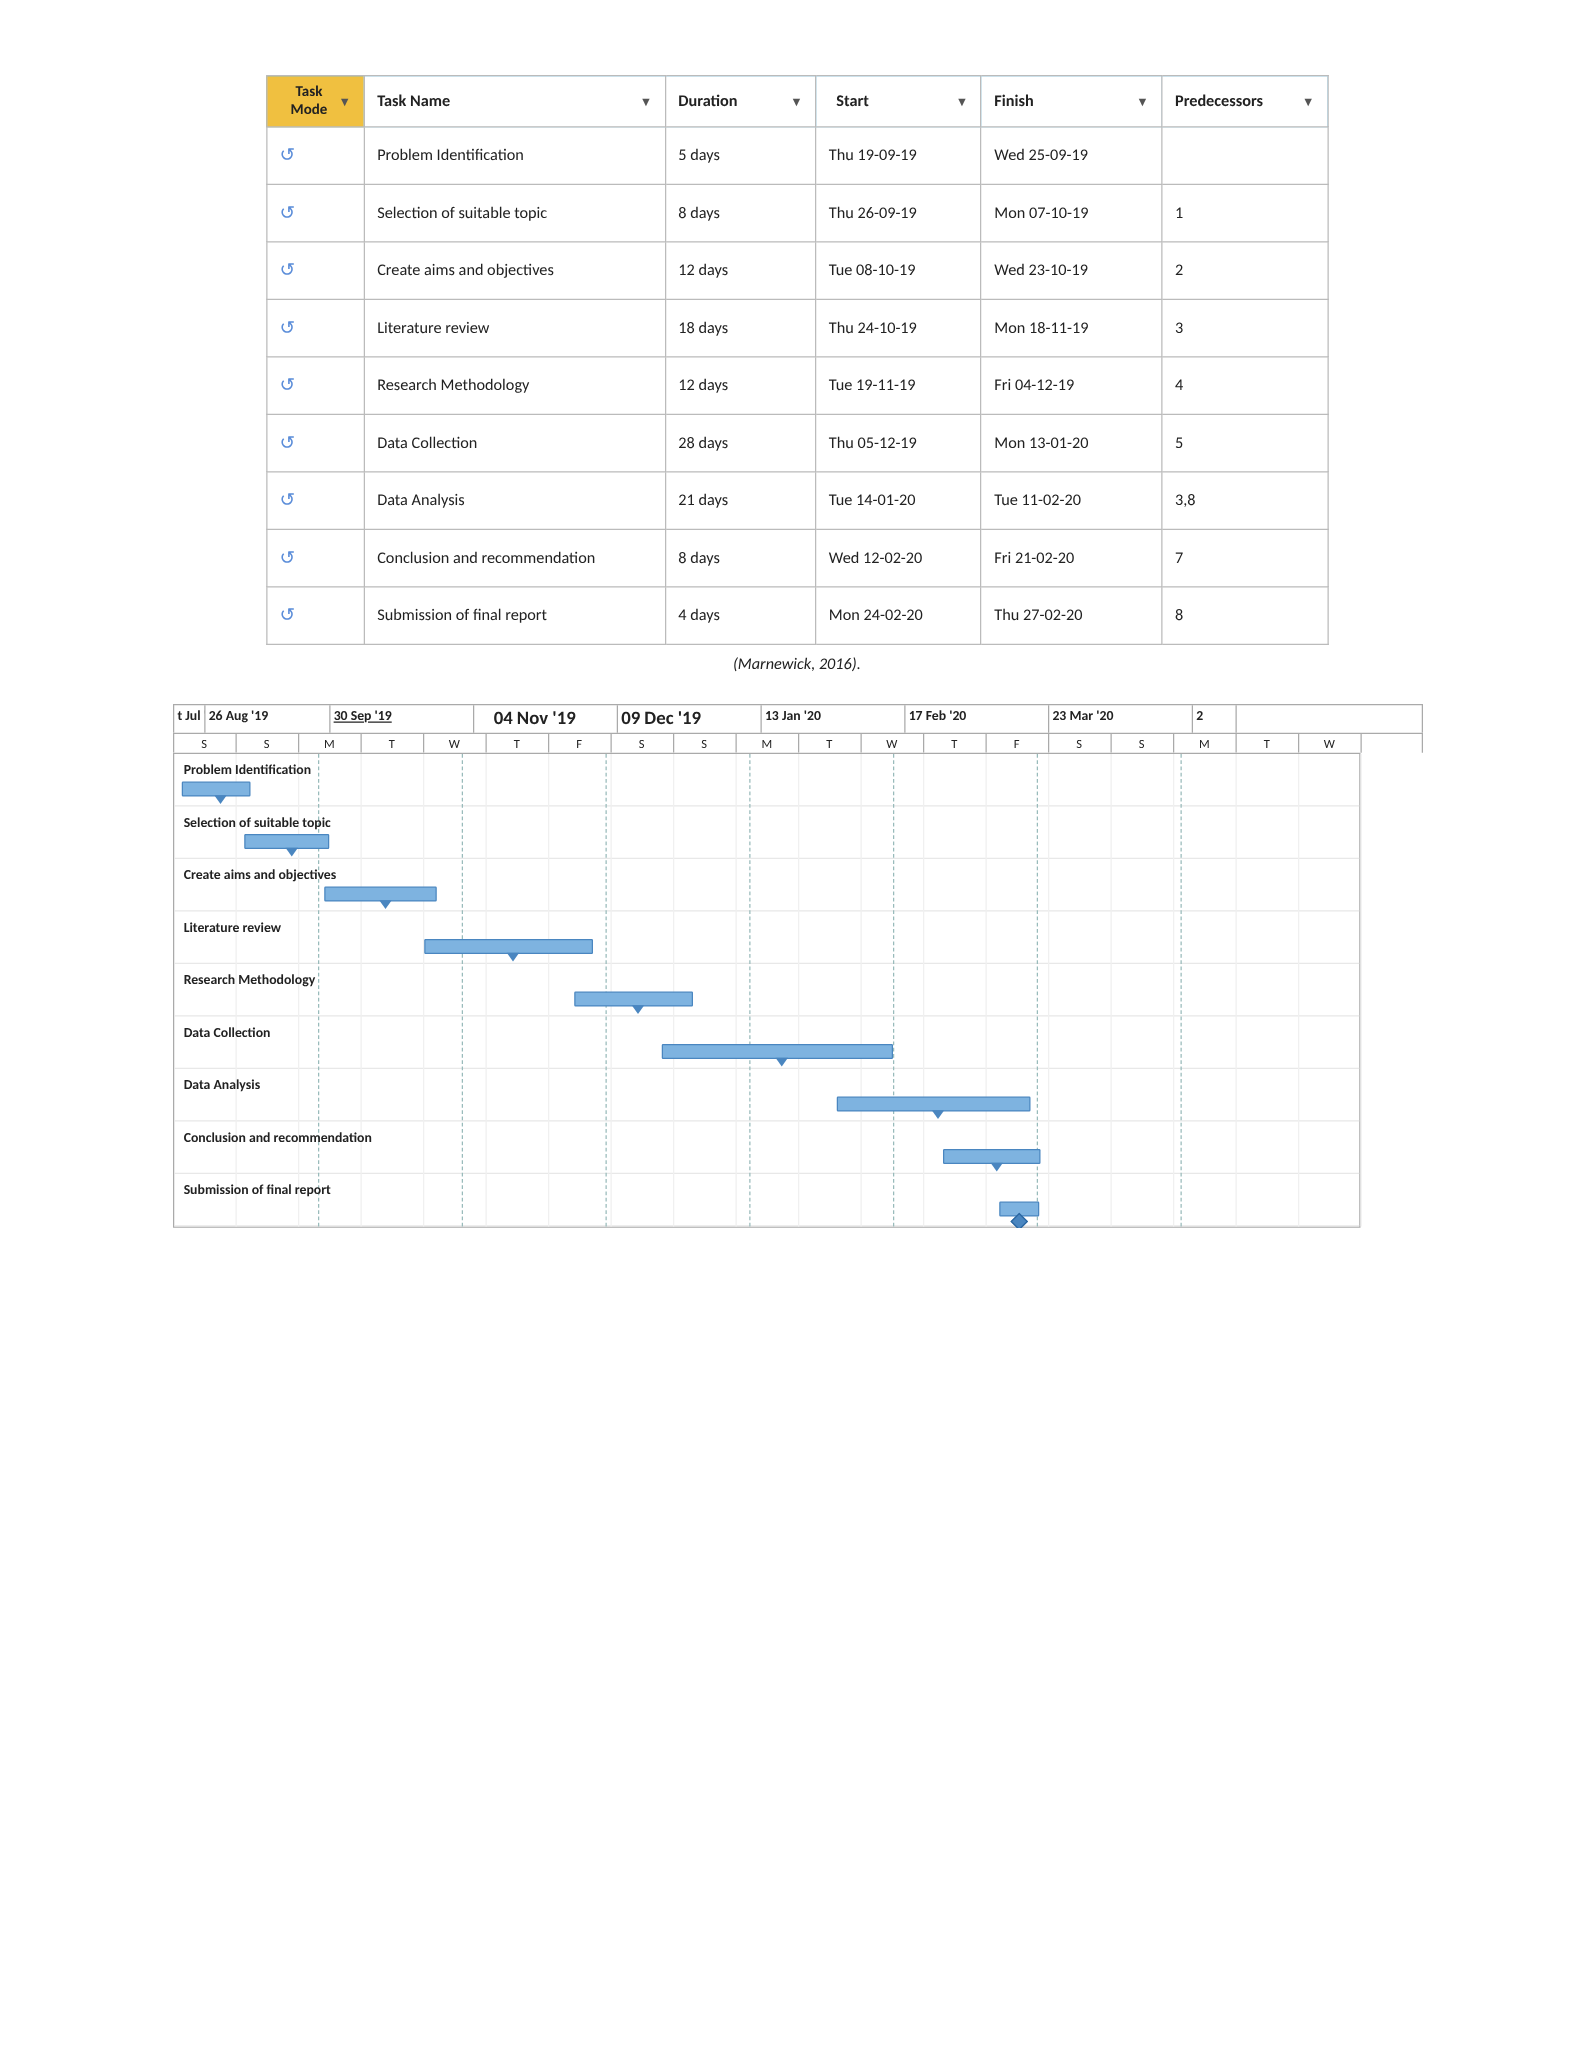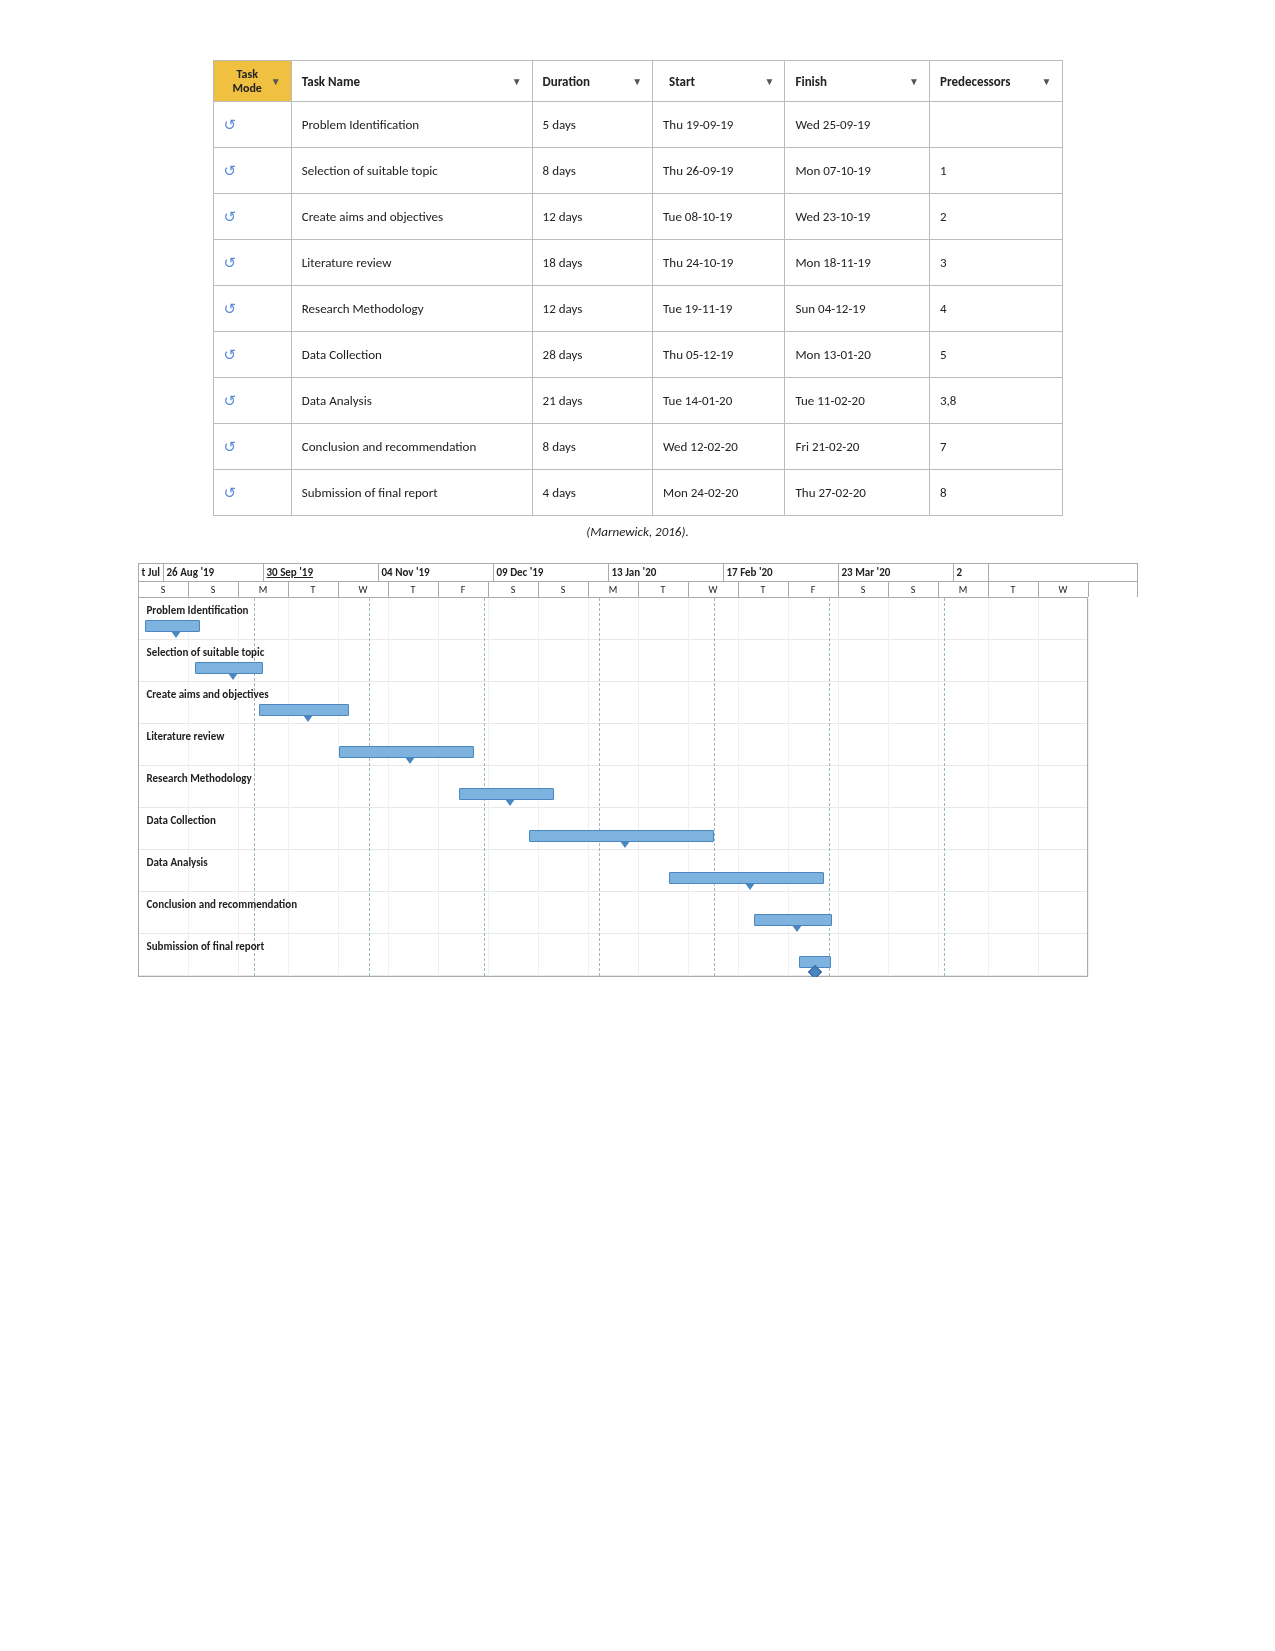--- a/index.html
+++ b/index.html
@@ -157,21 +157,21 @@
     <td>18 days</td>
     <td>Thu 24-10-19</td>
     <td>Mon 18-11-19</td>
     <td>3</td>
   </tr>
       <tr>
     <td><span class="task-icon">↺</span></td>
     <td>Research Methodology</td>
     <td>12 days</td>
     <td>Tue 19-11-19</td>
-    <td>Sun 04-12-19</td>
+    <td>Fri 04-12-19</td>
     <td>4</td>
   </tr>
       <tr>
     <td><span class="task-icon">↺</span></td>
     <td>Data Collection</td>
     <td>28 days</td>
     <td>Thu 05-12-19</td>
     <td>Mon 13-01-20</td>
     <td>5</td>
   </tr>
@@ -203,22 +203,22 @@
 </table>
 
 <div class="citation">(Marnewick, 2016).</div>
 
 <div class="gantt-section">
   <div id="gantt-container" style="position:relative; margin-top:12px;">
   <div style="display: flex; border-top: 1px solid rgb(170, 170, 170); border-right: 1px solid rgb(170, 170, 170); border-left: 1px solid rgb(170, 170, 170); border-image: initial; border-bottom: none; background: rgb(255, 255, 255);">
         <div style="width: 25px; flex: 0 0 auto; border-right: 1px solid rgb(170, 170, 170); padding: 2px 3px; font-size: 11px; font-weight: bold; white-space: nowrap; overflow: hidden;">t Jul '19</div>
         <div style="width: 100px; flex: 0 0 auto; border-right: 1px solid rgb(170, 170, 170); padding: 2px 3px; font-size: 11px; font-weight: bold; white-space: nowrap; overflow: hidden;">26 Aug '19</div>
         <div style="width: 115px; flex: 0 0 auto; border-right: 1px solid rgb(170, 170, 170); padding: 2px 3px; font-size: 11px; font-weight: bold; white-space: nowrap; overflow: hidden; text-decoration: underline;">30 Sep '19</div>
-        <div style="width: 115px; flex: 0 0 auto; border-right: 1px solid rgb(170, 170, 170); padding: 2px 3px; font-size: 11px; font-weight: bold; white-space: nowrap; overflow: hidden;">04 Nov '19</div>
-        <div style="width: 115px; flex: 0 0 auto; border-right: 1px solid rgb(170, 170, 170); padding: 2px 3px; font-size: 11px; font-weight: bold; white-space: nowrap; overflow: hidden;">09 Dec '19</div>
+        <div style="width: 115px; flex: 0 0 auto; border-right: 1px solid rgb(170, 170, 170); padding: 2px 16px; font-size: 15px; font-weight: bold; white-space: nowrap; overflow: hidden;">04 Nov '19</div>
+        <div style="width: 115px; flex: 0 0 auto; border-right: 1px solid rgb(170, 170, 170); padding: 2px 3px; font-size: 15px; font-weight: bold; white-space: nowrap; overflow: hidden;">09 Dec '19</div>
         <div style="width: 115px; flex: 0 0 auto; border-right: 1px solid rgb(170, 170, 170); padding: 2px 3px; font-size: 11px; font-weight: bold; white-space: nowrap; overflow: hidden;">13 Jan '20</div>
         <div style="width: 115px; flex: 0 0 auto; border-right: 1px solid rgb(170, 170, 170); padding: 2px 3px; font-size: 11px; font-weight: bold; white-space: nowrap; overflow: hidden;">17 Feb '20</div>
         <div style="width: 115px; flex: 0 0 auto; border-right: 1px solid rgb(170, 170, 170); padding: 2px 3px; font-size: 11px; font-weight: bold; white-space: nowrap; overflow: hidden;">23 Mar '20</div>
         <div style="width: 35px; flex: 0 0 auto; border-right: 1px solid rgb(170, 170, 170); padding: 2px 3px; font-size: 11px; font-weight: bold; white-space: nowrap; overflow: hidden;">2</div>
       </div>
       <div style="display: flex; border-top: 1px solid rgb(170, 170, 170); border-right: 1px solid rgb(170, 170, 170); border-left: 1px solid rgb(170, 170, 170); border-image: initial; border-bottom: none; background: rgb(255, 255, 255);">
         <div style="width: 50px; flex: 0 0 auto; border-right: 1px solid rgb(170, 170, 170); padding: 1px 2px; font-size: 10px; text-align: center;">S</div>
         <div style="width: 50px; flex: 0 0 auto; border-right: 1px solid rgb(170, 170, 170); padding: 1px 2px; font-size: 10px; text-align: center;">S</div>
         <div style="width: 50px; flex: 0 0 auto; border-right: 1px solid rgb(170, 170, 170); padding: 1px 2px; font-size: 10px; text-align: center;">M</div>
         <div style="width: 50px; flex: 0 0 auto; border-right: 1px solid rgb(170, 170, 170); padding: 1px 2px; font-size: 10px; text-align: center;">T</div>

